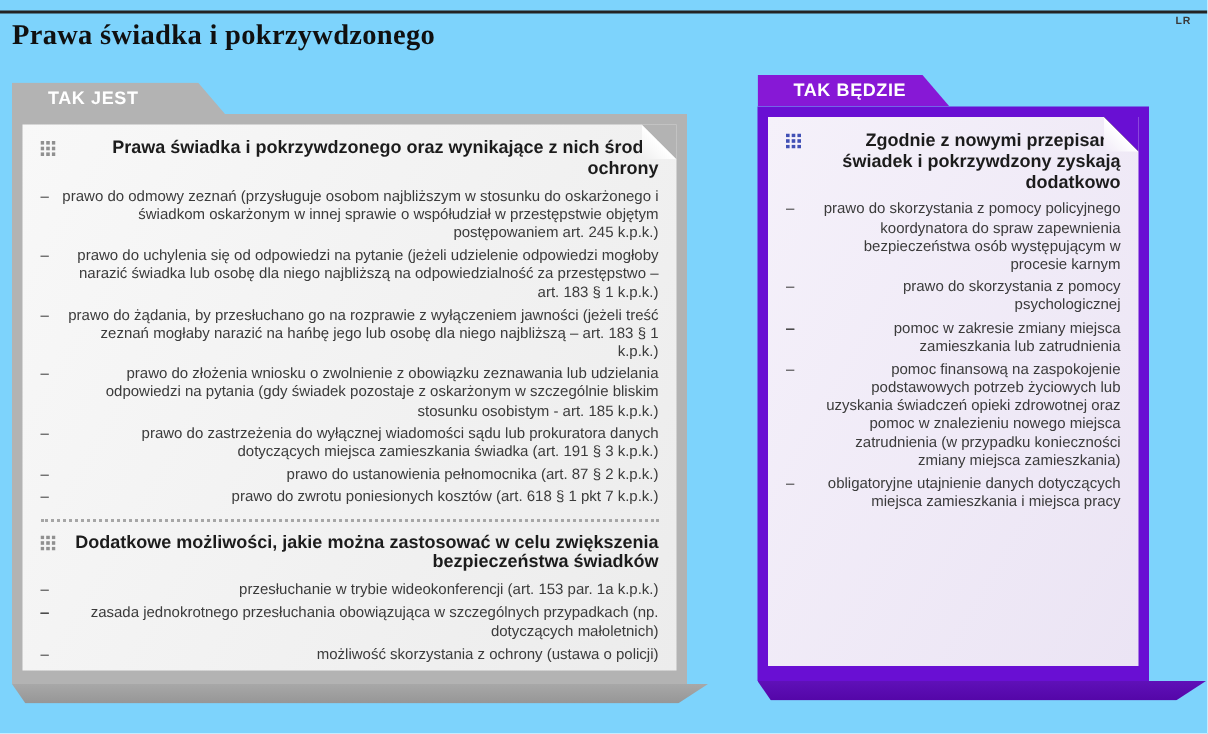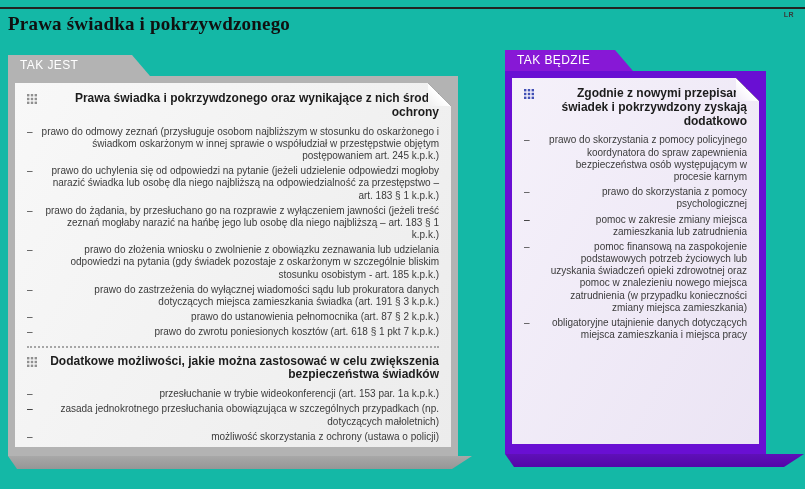--- a/index.html
+++ b/index.html
@@ -1,38 +1,38 @@
 <!DOCTYPE html>
 <html lang="pl"><head>
 <meta charset="utf-8">
 <style>
   html,body{margin:0;padding:0;background:#fff;}
   .canvas{
     position:relative;
     width:805px;height:489px;
-    background:#14b8a6;
+    background:#7dd3fc;
     font-family:"Liberation Sans","DejaVu Sans",sans-serif;
     overflow:hidden;
   }
   .top-rule{position:absolute;top:7px;left:0;width:805px;height:2px;background:#232323;}
   .credit{position:absolute;top:11px;right:11px;font-size:7px;font-weight:bold;color:#3a3a3a;letter-spacing:.5px;}
   .title{
     position:absolute;top:13px;left:8px;margin:0;
     font-family:"Liberation Serif","DejaVu Serif",serif;
     font-size:19px;font-weight:bold;color:#101010;letter-spacing:.2px;
   }
 
   .panel{position:absolute;}
   .panel-left{left:8px;top:55px;width:450px;}
   .panel-right{left:505px;top:50px;width:261px;}
 
   .tab{
     height:21px;line-height:21px;
-    color:#fff;font-size:12px;font-weight:normal;letter-spacing:.4px;
-    padding-left:12px;box-sizing:border-box;
+    color:#fff;font-size:12px;font-weight:bold;letter-spacing:.4px;
+    padding-left:24px;box-sizing:border-box;
     clip-path:polygon(0 0,calc(100% - 18px) 0,100% 100%,0 100%);
   }
   .panel-left .tab{width:142px;background:#b3b3b3;}
   .panel-right .tab{width:128px;background:#8718d6;}
 
   .frame{box-sizing:border-box;}
   .panel-left .frame{background:#b3b3b3;padding:7px 7px 9px 7px;}
   .panel-right .frame{background:#690fd3;padding:7px 7px 10px 7px;}
 
   .card{position:relative;box-sizing:border-box;padding:9px 12px 21px 12px;text-align:right;}

